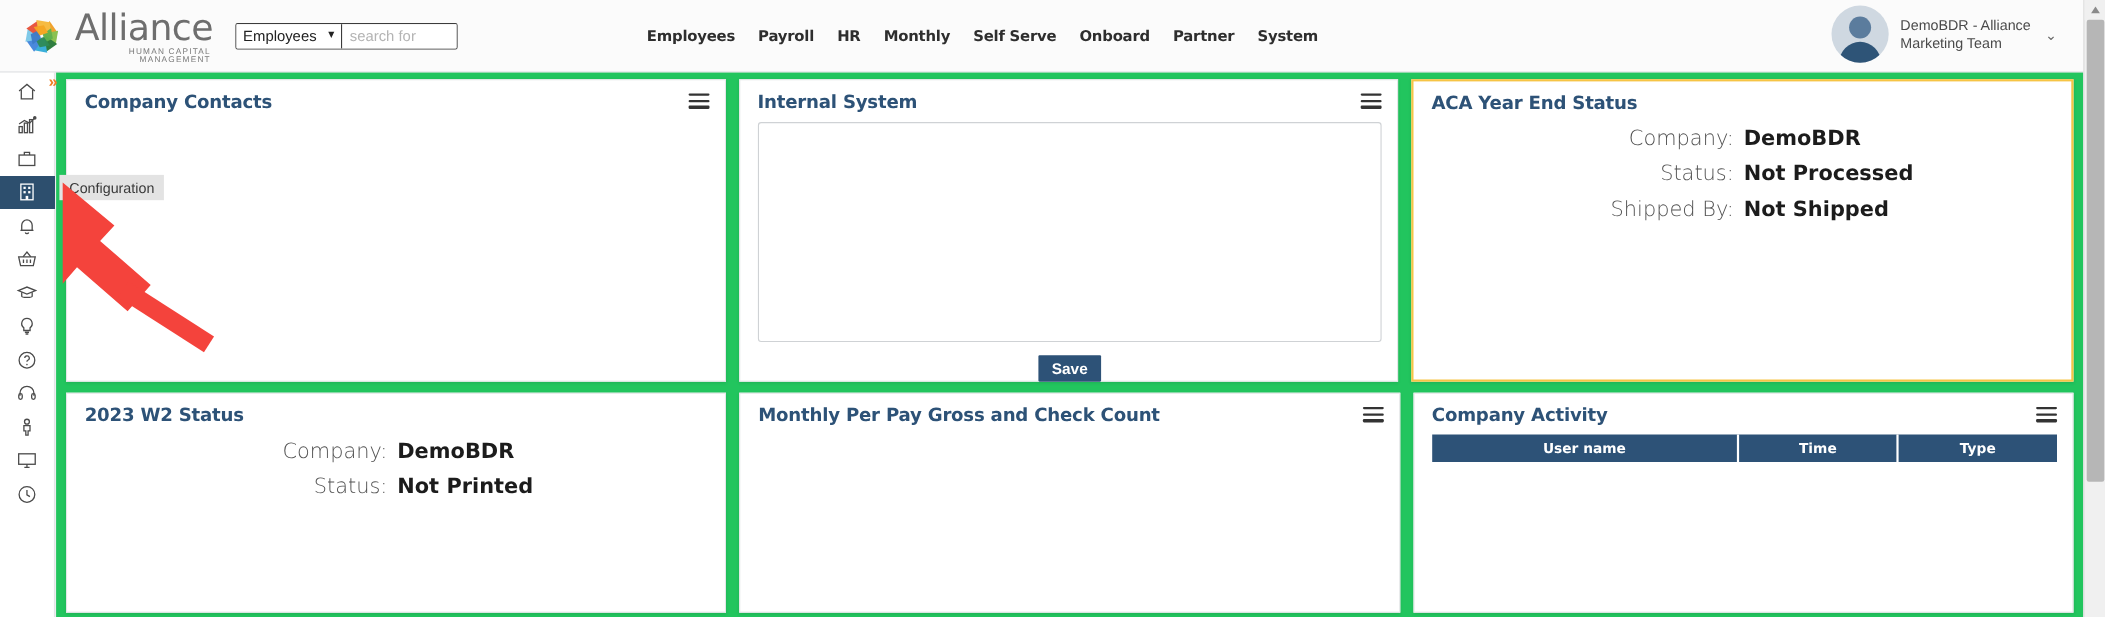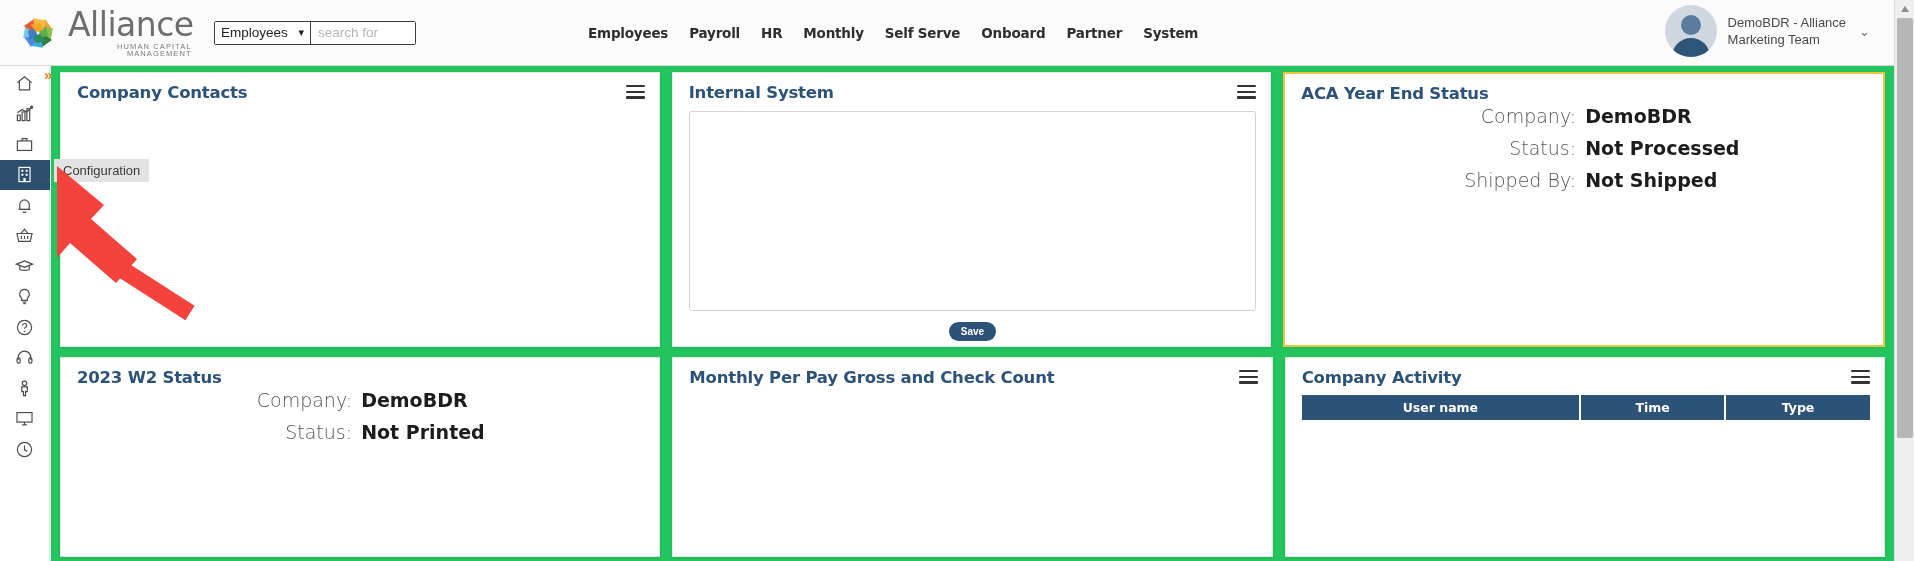--- a/index.html
+++ b/index.html
@@ -141,21 +141,21 @@
     position:absolute; right:14px; top:12px;
     width:19px; height:14px; cursor:pointer;
   }
   .hamburger span {
     display:block; height:2.2px; background:#333; margin-bottom:3.5px;
     border-radius:1px;
   }
   .hamburger span:last-child { margin-bottom:0; }
 
   
-  .kv-list { margin-top:2px; }
+  .kv-list { margin-top:12px; }
   .kv-row {
     display:flex; align-items:baseline; justify-content:center;
     margin-bottom:10px;
   }
   .kv-label {
     font-size:19px; color:#545454; text-align:right;
     width:50%; padding-right:9px;
     font-family:"DejaVu Sans", sans-serif; font-weight:300;
   }
   .kv-value {
@@ -167,22 +167,22 @@
   
   .notes-area {
     width:100%; height:200px; margin-top:9px;
     border:1px solid #cfd2d5; border-radius:3px;
     resize:none; outline:none; padding:6px;
     font-family:"Liberation Sans", sans-serif; font-size:13px;
   }
   .save-row { display:flex; justify-content:center; margin-top:7px; }
   .save-btn {
     background:#2d5277; color:#fff; border:none;
-    font-size:10px; font-weight:bold; padding:4px 12px;
-    border-radius:11px; cursor:pointer;
+    font-size:14px; font-weight:bold; padding:4px 12px;
+    border-radius:1px; cursor:pointer;
     font-family:"Liberation Sans", sans-serif;
   }
 
   
   .act-table { width:100%; border-collapse:collapse; margin-top:8px; }
   .act-table th {
     background:#2d5277; color:#ffffff; font-size:12.5px;
     font-weight:bold; padding:5px 4px; text-align:center;
     border-right:2px solid #ffffff;
     font-family:"DejaVu Sans", sans-serif;

